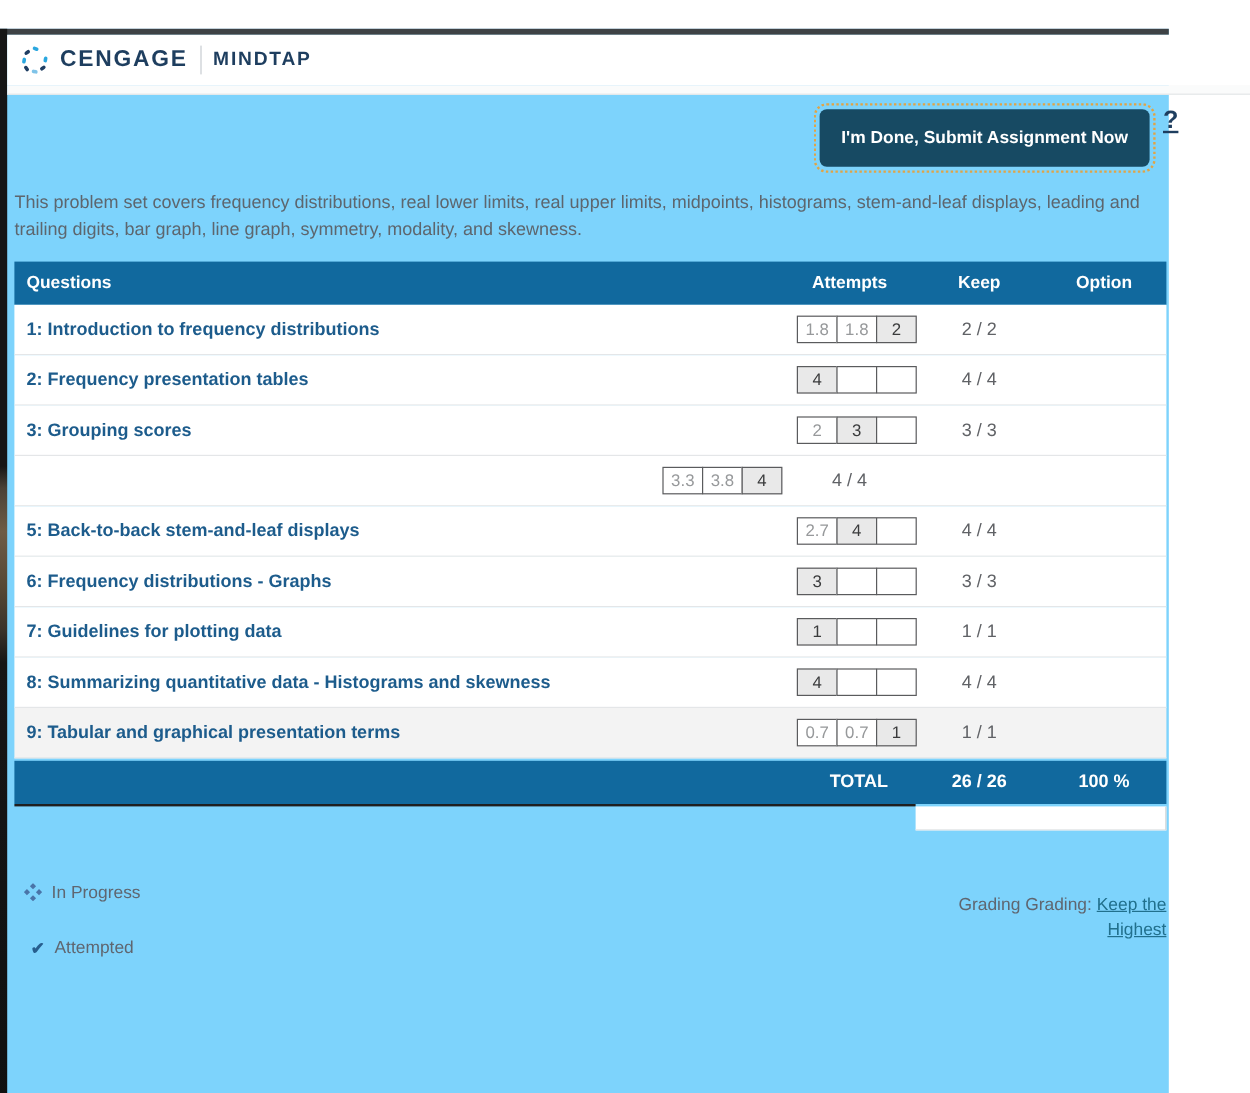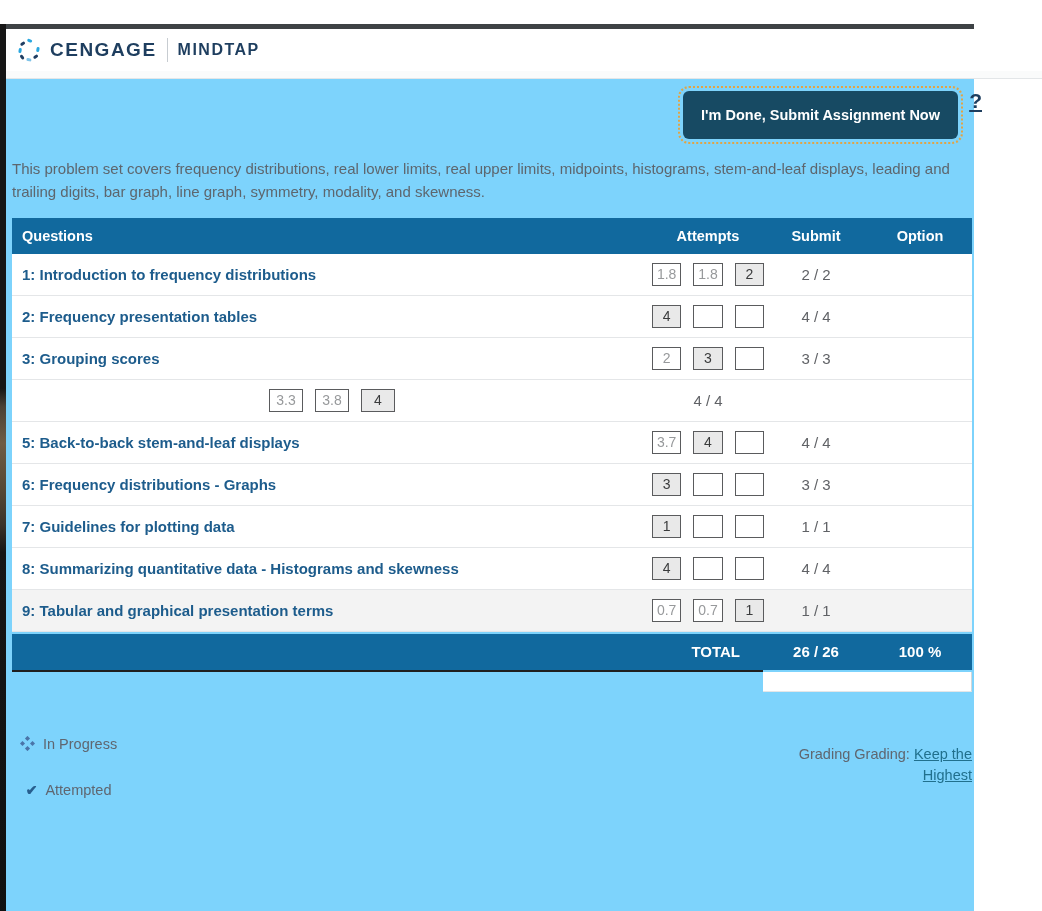--- a/index.html
+++ b/index.html
@@ -38,21 +38,21 @@
   
   .table { margin:14px 0 0 6px; width:960px; }
   .thead { display:grid; grid-template-columns:1fr 112px 104px 104px; background:var(--header-blue); height:36px;
     align-items:center; color:#fff; font-weight:bold; font-size:14.5px; }
   .thead .h-q { padding-left:10px; }
   .thead .h-c { text-align:center; }
   .trow { display:grid; grid-template-columns:1fr 112px 104px 104px; height:42px; align-items:center;
     border-bottom:1px solid #e4e6e8; background:#fff; }
   .trow.shaded { background:#f3f3f3; }
   .qlink { font-size:15px; font-weight:bold; color:var(--link-blue); padding-left:10px; text-decoration:none; cursor:pointer; }
-  .attempts { display:flex; justify-content:center;gap:13px; }
+  .attempts { display:flex; justify-content:flex-end; }
   .abox { width:34px; height:23px; border:1px solid #5a5b5d; margin-left:-1px; background:#fff; color:#97999b;
     font-size:14px; display:flex; align-items:center; justify-content:center; }
   .abox:first-child { margin-left:0; }
   .abox.kept { background:#e9e9e9; color:#3a3b3c; }
   .cell { text-align:center; font-size:15px; color:#606266; }
 
   .totalbar { display:grid; grid-template-columns:1fr 104px 104px; background:var(--header-blue); height:36px;
     align-items:center; color:#fff; font-weight:bold; font-size:15px; margin-top:2px; }
   .totalbar .t-label { text-align:right; padding-right:24px; }
   .totalbar .t-c { text-align:center; }
@@ -99,21 +99,21 @@
       <button class="submit-btn">I'm Done, Submit Assignment Now</button>
       <span class="help-link">?</span>
     </div>
 
     <div class="description">This problem set covers frequency distributions, real lower limits, real upper limits, midpoints, histograms, stem-and-leaf displays, leading and trailing digits, bar graph, line graph, symmetry, modality, and skewness.</div>
 
     <div class="table">
       <div class="thead">
         <div class="h-q">Questions</div>
         <div class="h-c">Attempts</div>
-        <div class="h-c">Submit</div>
+        <div class="h-c">Keep</div>
         <div class="h-c">Option</div>
       </div>
 
       <div>
           <div class="trow">
             <a class="qlink">1: Introduction to frequency distributions</a>
             <div class="attempts">
               <div class="abox">1.8</div>
               <div class="abox">1.8</div>
               <div class="abox kept">2</div>
@@ -146,21 +146,21 @@
               <div class="abox">3.3</div>
               <div class="abox">3.8</div>
               <div class="abox kept">4</div>
             </div>
             <div class="cell">4 / 4</div>
             <div class="cell"></div>
           </div>
           <div class="trow">
             <a class="qlink">5: Back-to-back stem-and-leaf displays</a>
             <div class="attempts">
-              <div class="abox">3.7</div>
+              <div class="abox">2.7</div>
               <div class="abox kept">4</div>
               <div class="abox"></div>
             </div>
             <div class="cell">4 / 4</div>
             <div class="cell"></div>
           </div>
           <div class="trow">
             <a class="qlink">6: Frequency distributions - Graphs</a>
             <div class="attempts">
               <div class="abox kept">3</div>

